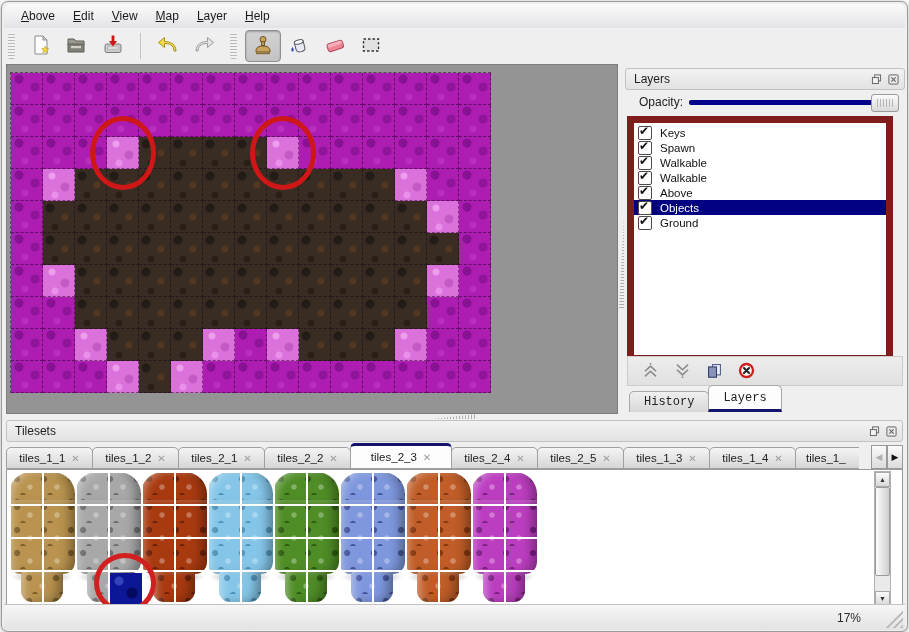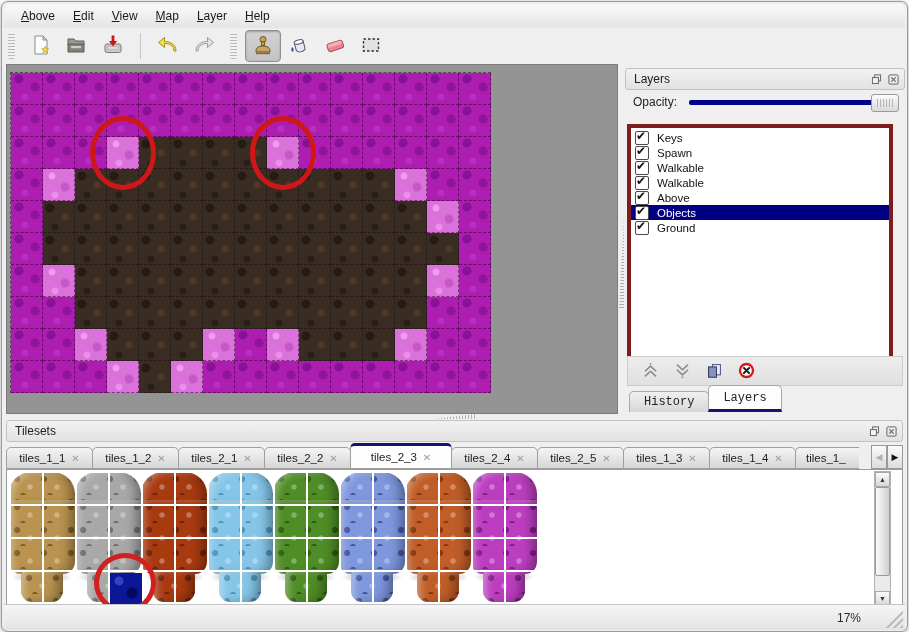--- a/index.html
+++ b/index.html
@@ -44,28 +44,28 @@
   .hsplit{position:absolute;left:2px;top:410px;right:2px;height:8px;}
   .hsplit .grip{position:absolute;left:428px;top:2px;width:44px;height:5px;background:repeating-linear-gradient(90deg,#adadad 0 1px,#f0f0f0 1px 3px);}
   
   .layers-dock{position:absolute;left:623px;top:62px;width:280px;height:348px;}
   .dock-title{position:absolute;left:0;right:0;height:20px;display:flex;align-items:center;font-size:12px;color:#222;
               background:linear-gradient(#f2f2f2,#e2e2e2);border:1px solid #c2c2c2;border-radius:3px;padding:0 4px 0 8px;}
   .dock-title .spacer{flex:1;}
   .dock-ico{width:13px;height:13px;margin-left:4px;}
   .dock-ico svg{width:13px;height:13px;}
   .opacity-row{position:absolute;left:2px;right:2px;top:28px;height:20px;display:flex;align-items:center;font-size:12px;color:#222;}
-  .opacity-label{width:56px;padding-left:6px;}
+  .opacity-label{width:56px;padding-left:6px;text-align:center;}
   .slider{position:relative;flex:1;height:18px;margin-right:4px;}
   .slider .track{position:absolute;left:0;right:2px;top:7px;height:5px;background:#00008b;border-radius:2px;}
   .slider .handle{position:absolute;right:0;top:1px;width:26px;height:16px;border:1px solid #9a9a9a;border-radius:3px;
                   background:linear-gradient(#fbfbfb,#d9d9d9);}
   .slider .handle::after{content:"";position:absolute;left:5px;right:5px;top:4px;bottom:4px;
                   background:repeating-linear-gradient(90deg,#b5b5b5 0 1px,transparent 1px 3px);}
-  .layer-list{position:absolute;left:2px;right:12px;top:52px;height:230px;background:#fff;border:4px solid #7f1d1d;overflow:hidden;padding-top:2px;margin-top:8px;}
+  .layer-list{position:absolute;left:2px;right:12px;top:52px;height:230px;background:#fff;border:7px solid #7f1d1d;overflow:hidden;padding-top:2px;}
   .layer-row{display:flex;align-items:center;height:15px;padding:0 2px 0 4px;font-size:11.5px;color:#111;}
   .layer-row.sel{background:#000080;color:#fff;}
   .cb{position:relative;width:12px;height:12px;background:#fff;border:1px solid #4a4a4a;border-radius:2px;margin-right:8px;flex:none;}
   .cb::after{content:"✔";position:absolute;left:0px;top:-3px;font-size:12px;color:#111;}
   .layer-btns{position:absolute;left:2px;right:2px;top:292px;height:28px;display:flex;align-items:center;gap:12px;
               background:linear-gradient(#ededed,#e0e0e0);border:1px solid #cccccc;padding-left:12px;}
   .layer-btn{width:20px;height:20px;background:none;border:none;padding:0;}
   .layer-btn svg{width:19px;height:19px;}
   .dock-tabs{position:absolute;left:4px;top:324px;height:24px;display:flex;align-items:flex-end;}
   .dtab{height:20px;display:flex;align-items:center;padding:0 14px;font-size:12px;color:#222;

